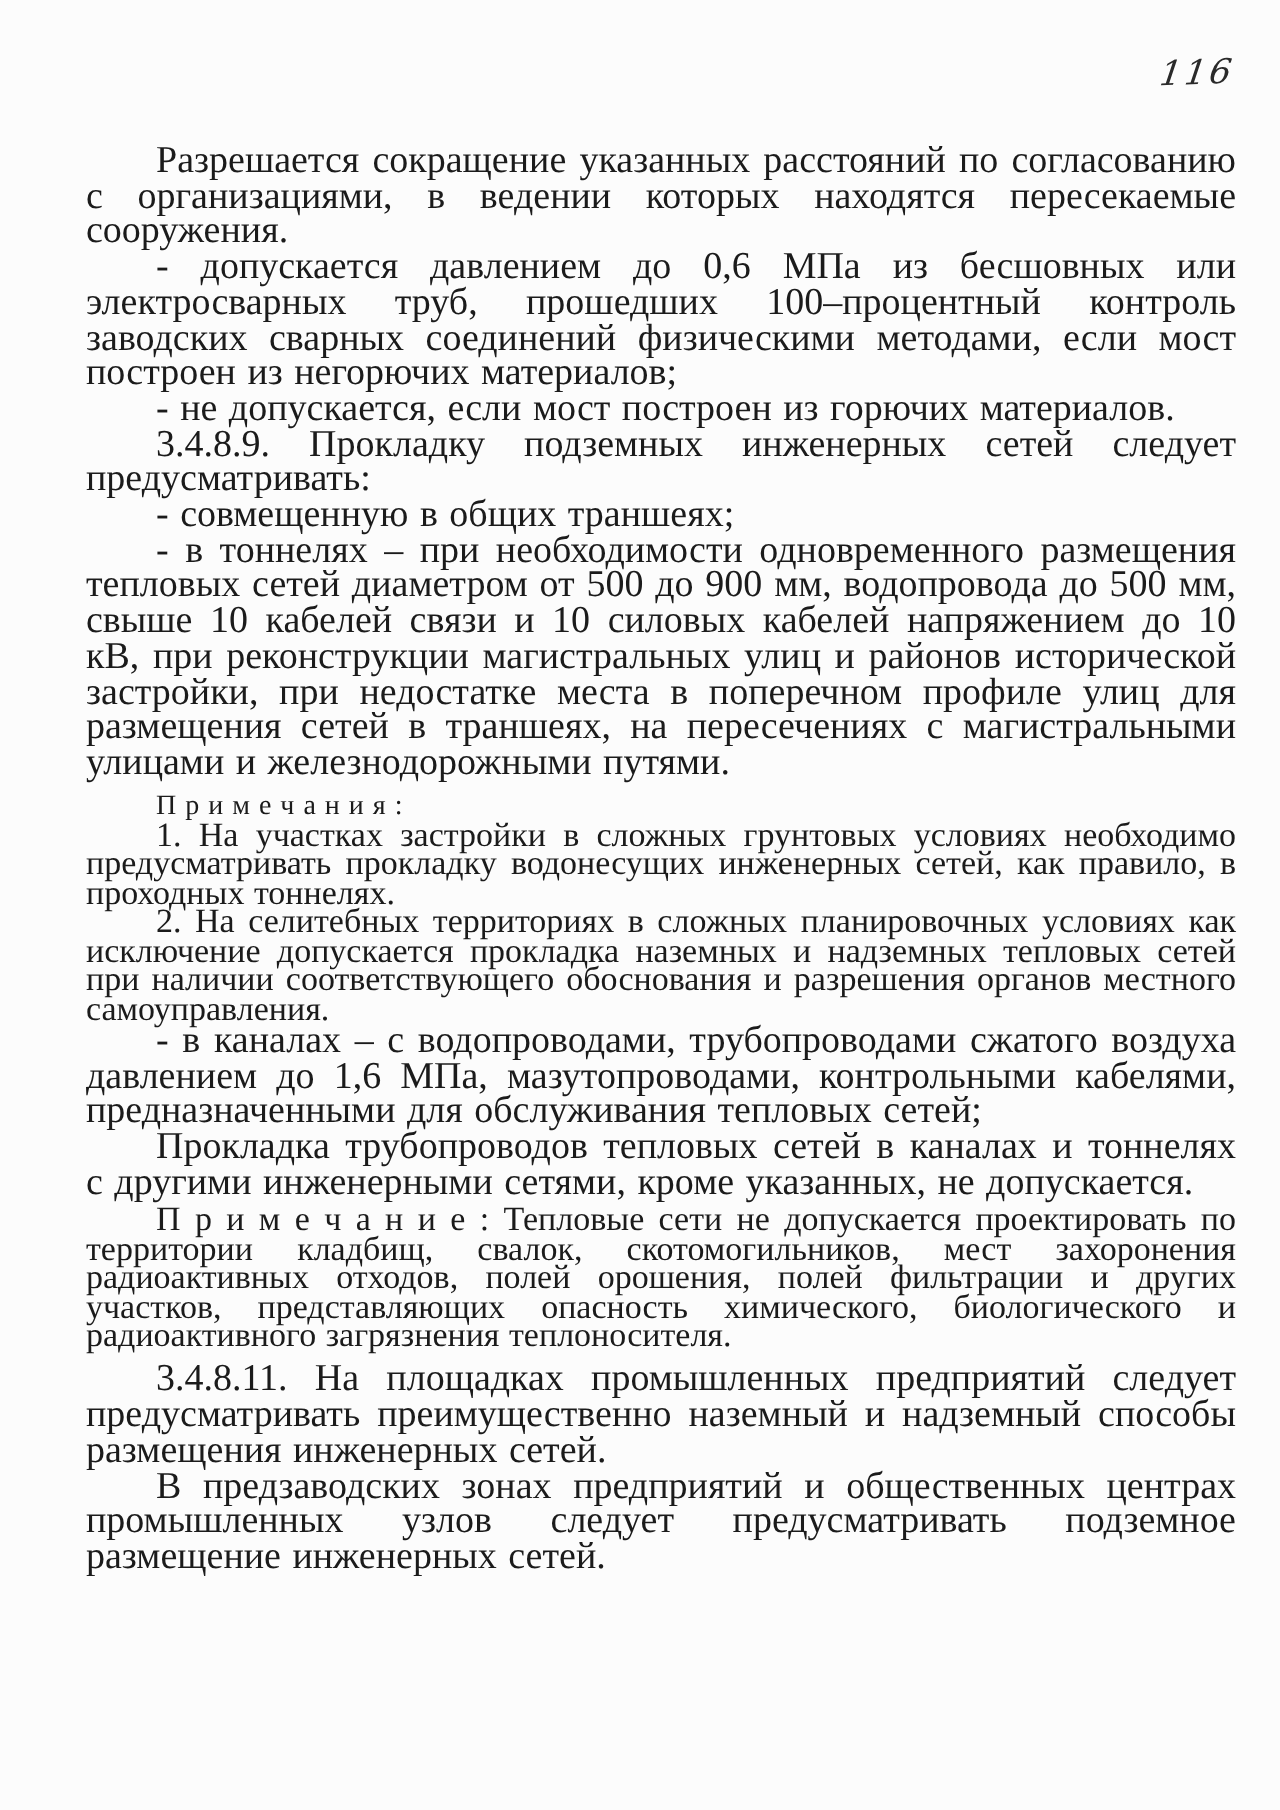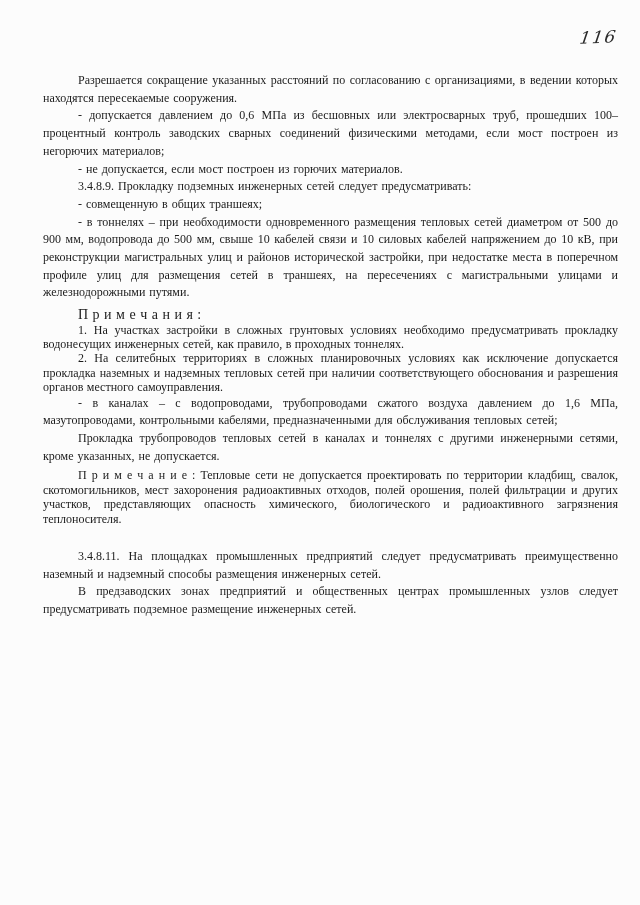--- a/index.html
+++ b/index.html
@@ -33,37 +33,37 @@
   .doc{
     position:absolute;
     left:43px;top:0;
     width:575px;
     padding-top:72px;
     text-align:justify;
   }
   .doc p{
     margin:0;
     text-indent:35px;
-    font-size:12px;
+    font-size:19px;
     line-height:17.7px;
     word-spacing:1px;
   }
   .doc p.note{
-    font-size:12px;
+    font-size:17px;
     line-height:14.4px;
     word-spacing:0.5px;
   }
   .doc p.note-header{
     font-size:14px;
     line-height:14.4px;
     margin-top:6px;
   }
   .doc p.gap-lg{margin-top:9px;}
   .doc p.gap-sm{margin-top:3px;}
-  .doc p.gap-md{margin-top:22px;}
+  .doc p.gap-md{margin-top:6px;}
 </style>
 </head>
 <body>
 
 <div class="page">
 
   <span class="page-number">116</span>
 
   <div class="doc">
     <p>Разрешается сокращение указанных расстояний по согласованию с организациями, в ведении которых находятся пересекаемые сооружения.</p>

